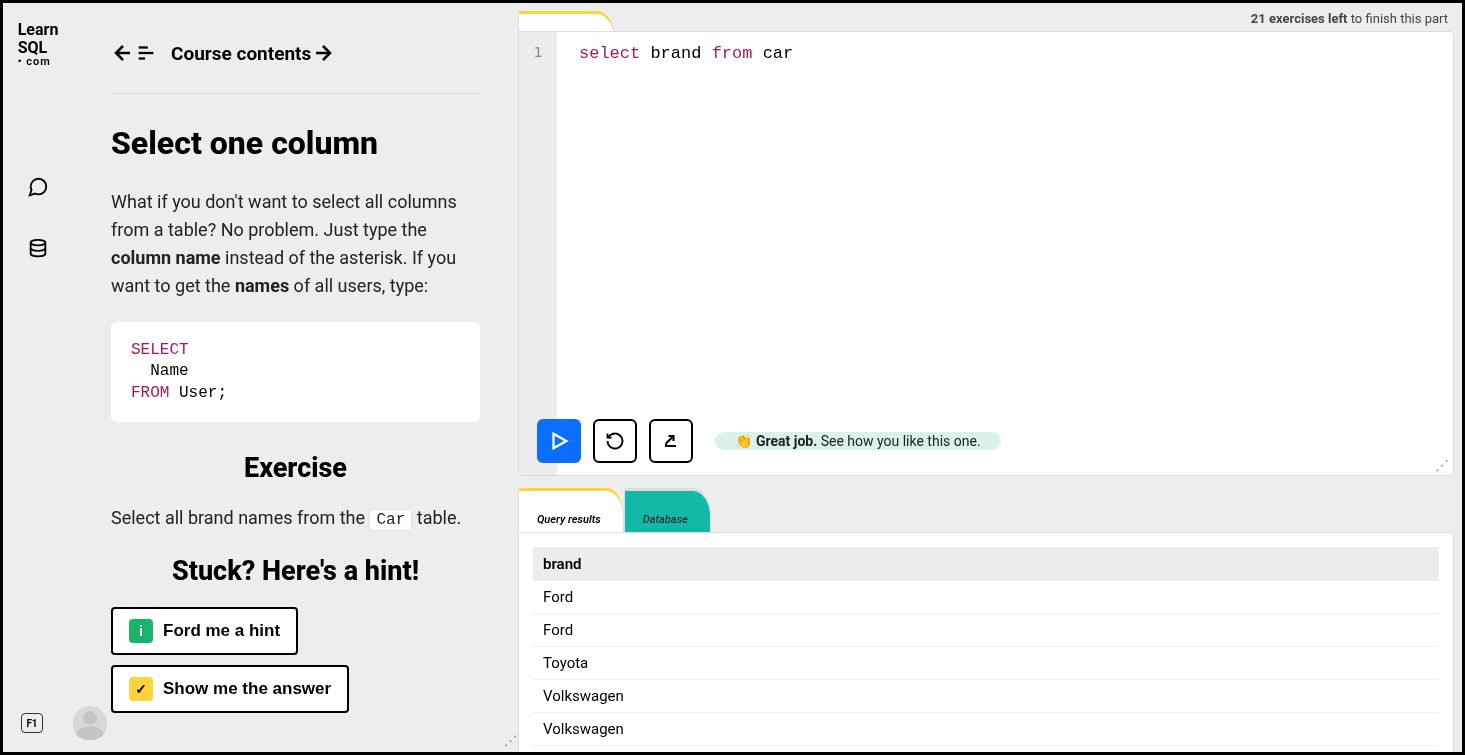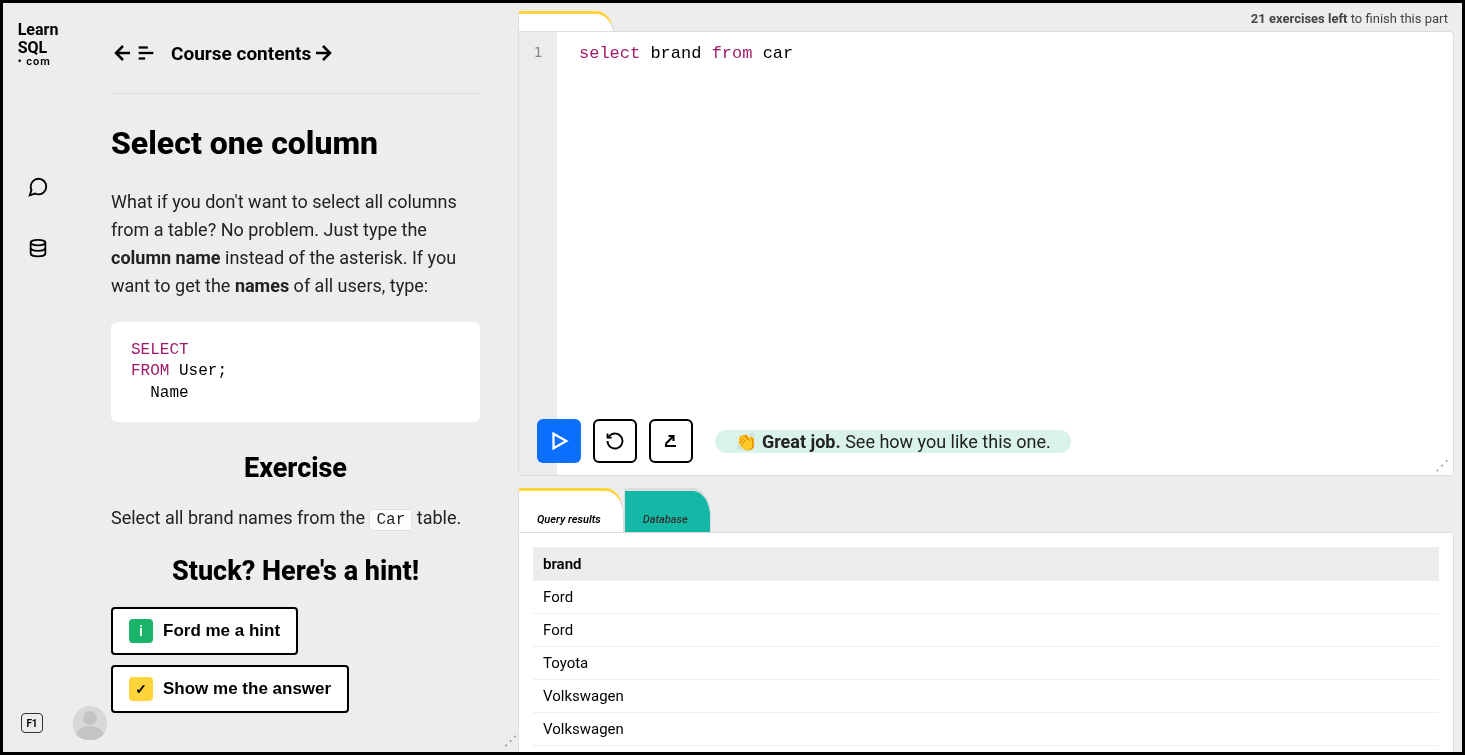--- a/index.html
+++ b/index.html
@@ -47,21 +47,21 @@
 .tab.inactive { border-top-color: #ddd; background: #14b8a6; color:#333; font-weight:500; }
 
 .editor-box { background: #fff; border: 1px solid #ddd; border-radius: 0 4px 4px 4px; height: 445px; position: relative; margin-right: 8px; }
 .gutter { position:absolute; left:0; top:0; width: 38px; height: 100%; background: #ececec; padding-top: 12px; text-align: center; color: #888; font-family: monospace; font-size: 14px; }
 .code-line { position:absolute; left: 60px; top: 12px; font-family: "Courier New", monospace; font-size: 17px; }
 .code-line .kw { color: #a01a6a; }
 
 .action-row { position:absolute; left: 0; bottom: 12px; padding-left: 18px; display:flex; align-items:center; gap: 12px; }
 .run-btn { width: 44px; height: 44px; background: #0a6eff; border-radius: 6px; display:flex; align-items:center; justify-content:center; cursor:pointer; }
 .sq-btn { width: 44px; height: 44px; border: 2px solid #000; background:#fff; border-radius: 6px; display:flex; align-items:center; justify-content:center; cursor:pointer; }
-.feedback-bubble { background: #d9f2ea; padding: 1px 20px; border-radius: 22px; font-size: 18px; color: #222; margin-left: 10px; }
+.feedback-bubble { background: #d9f2ea; padding: 1px 20px; border-radius: 22px; font-size: 14px; color: #222; margin-left: 10px; }
 .feedback-bubble b { font-weight: 700; }
 
 .editor-resize { position:absolute; right: 4px; bottom: 2px; color:#888; font-size: 14px; font-family: monospace; }
 
 .results-section { margin-top: 12px; margin-right: 8px; }
 .results-tabs { display:flex; gap:0; }
 .results-body { background: #fff; border: 1px solid #ddd; border-radius: 0 4px 4px 4px; padding: 14px 14px; }
 table { width: 100%; border-collapse: collapse; font-size: 15px; }
 th { text-align: left; background: #ececec; padding: 8px 10px; font-weight: 600; }
 td { padding: 7px 10px; border-bottom: 1px solid #eee; }
@@ -131,22 +131,22 @@
   </div>
 
   <h1>Select one column</h1>
 
   <p class="body-text">
     <span>What if you don't want to select all columns from a table? No problem. Just type the </span><b>column name</b><span> instead of the asterisk. If you want to get the </span><b>names</b><span> of all users, type:</span>
   </p>
 
   <div class="code-block">
     <div><span class="kw">SELECT</span></div>
+    <div style="white-space:pre">  Name</div>
     <div><span class="kw">FROM</span><span> User;</span></div>
-    <div style="white-space:pre">  Name</div>
   </div>
 
   <h2>Exercise</h2>
   <p class="body-text">
     <span>Select all brand names from the </span><span class="inline-code">Car</span><span> table.</span>
   </p>
 
   <h2>Stuck? Here's a hint!</h2>
 
   <div>

